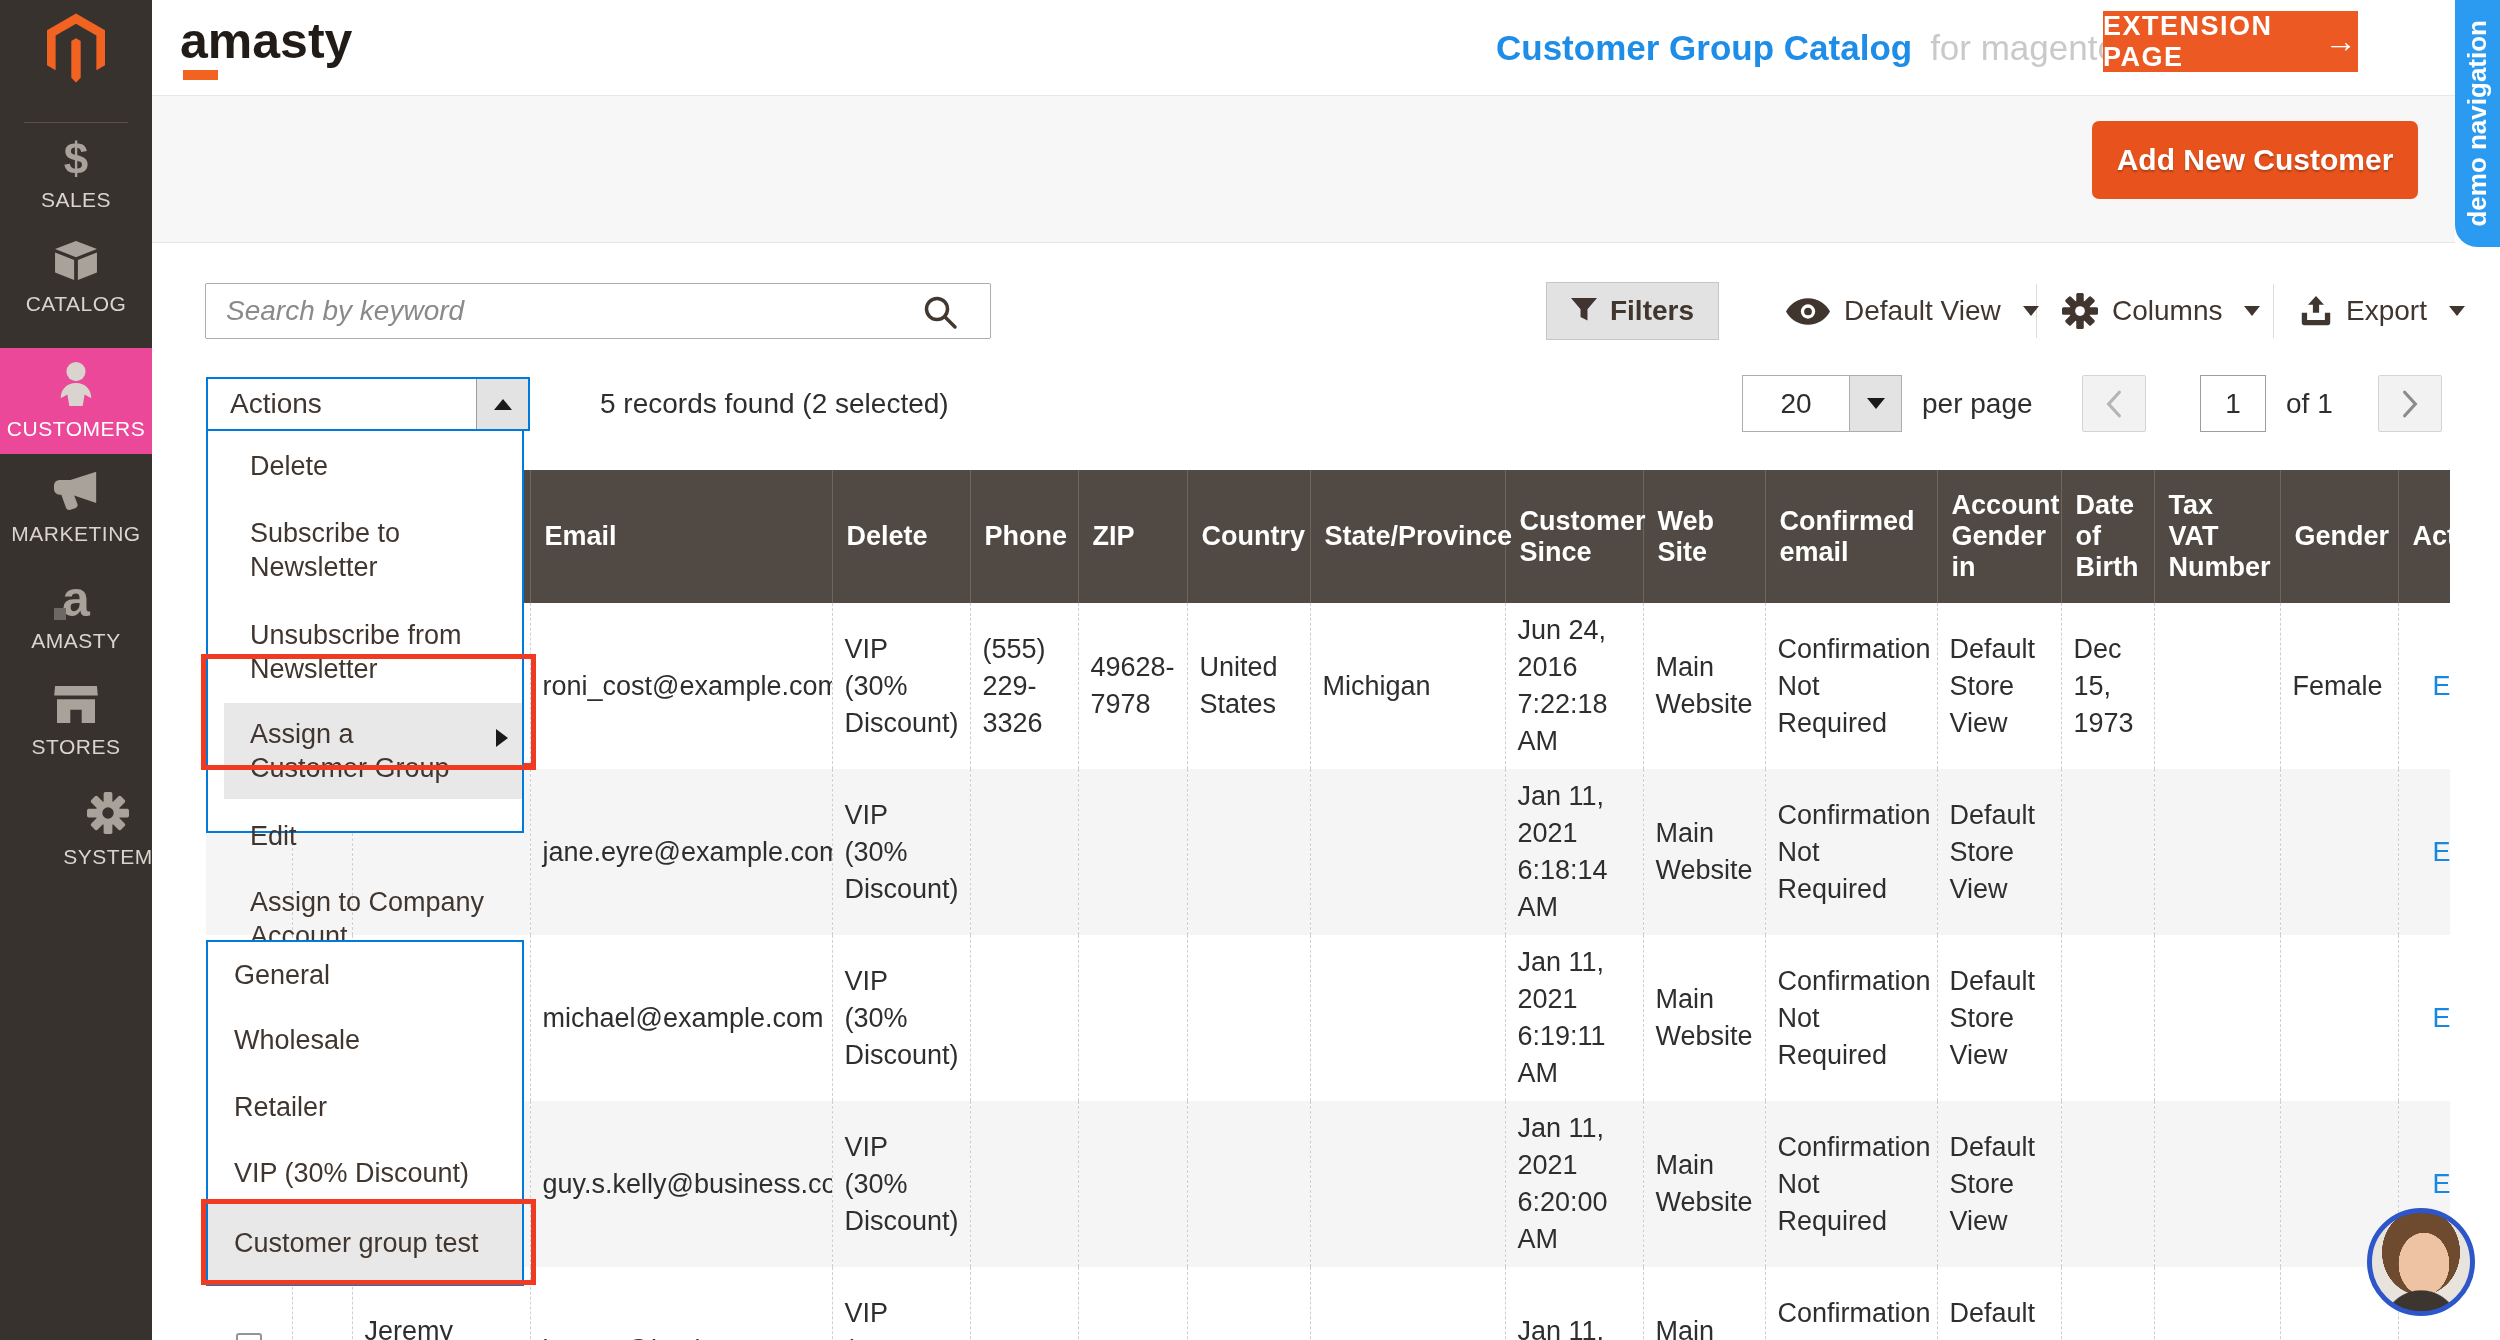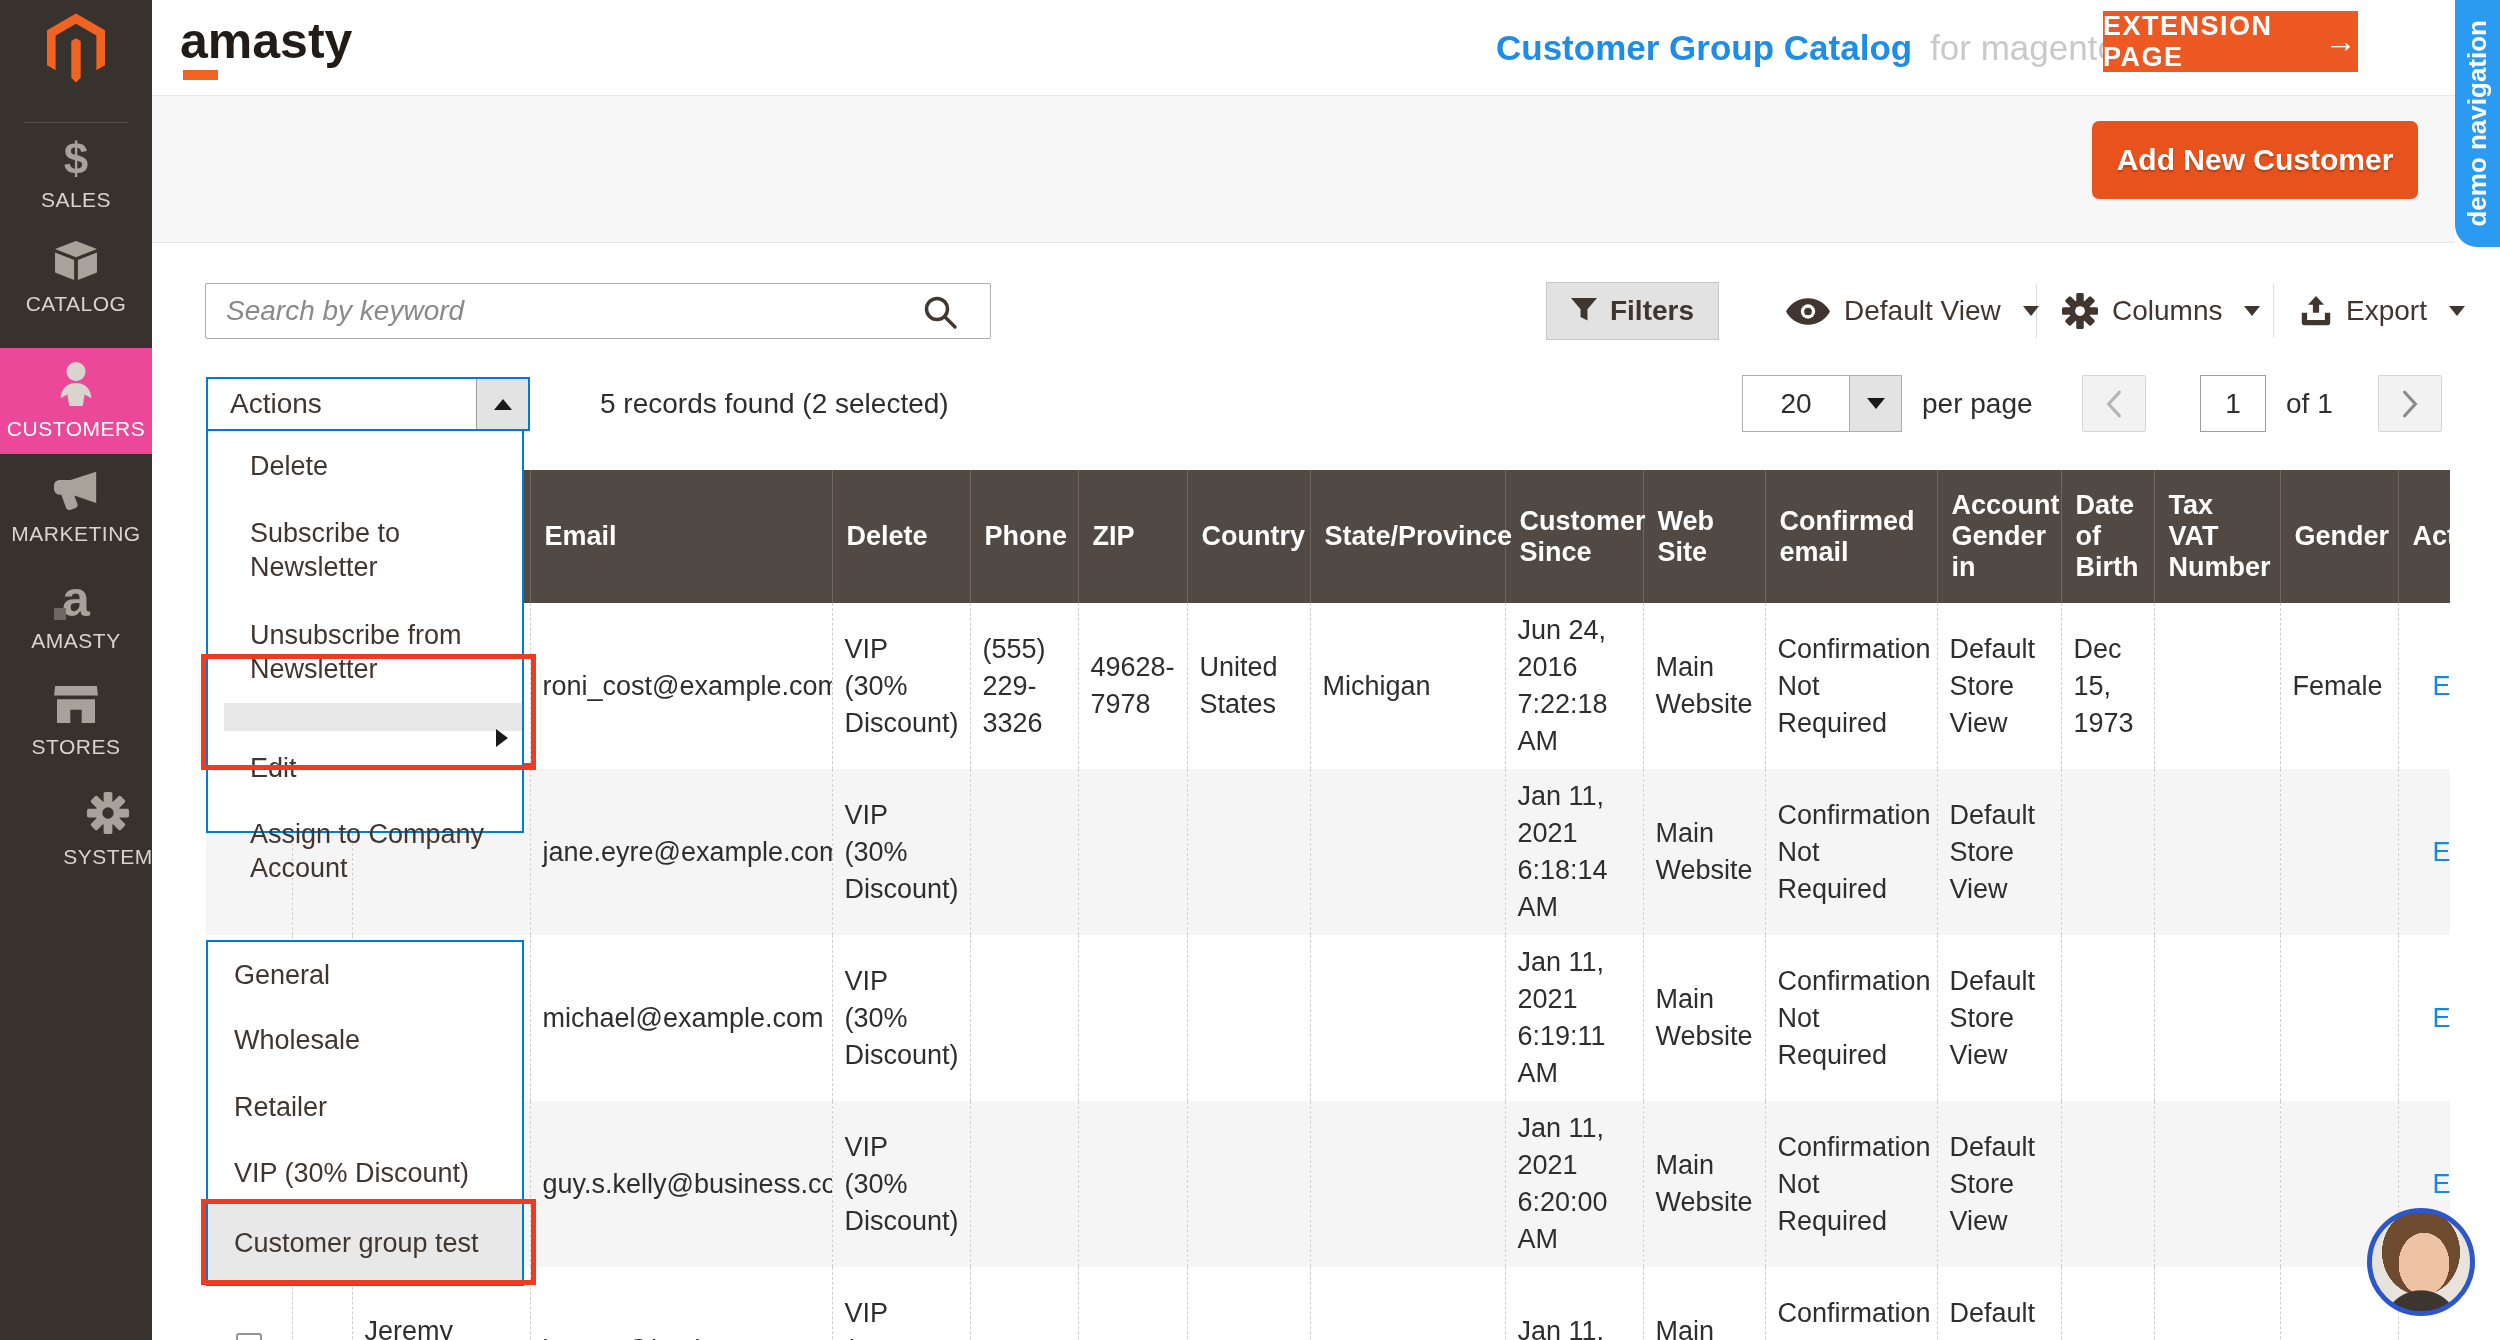--- a/index.html
+++ b/index.html
@@ -442,21 +442,21 @@
     </table>
   </div>
 
   <div class="red-fragment"></div>
 
   <div class="panel" id="action-menu">
       <ul id="action-menu-list">
         <li class="mi-a0" style="padding-top: 18px; padding-bottom: 16px;"><span>Delete</span></li>
         <li class="mi-a1" style="padding-top: 17px; padding-bottom: 17px;"><span>Subscribe to Newsletter</span></li>
         <li class="mi-a2" style="padding-top: 17px; padding-bottom: 17px;"><span>Unsubscribe from Newsletter</span></li>
-        <li class="hl mi-a3" style="padding-top: 14px; padding-bottom: 14px; padding-right: 44px;"><span class="sub-arrow"></span></li>
+        <li class="hl mi-a3" style="padding-top: 14px; padding-bottom: 14px; padding-right: 44px;"><span>Assign a Customer Group</span><span class="sub-arrow"></span></li>
         <li class="mi-a4" style="padding-top: 20px; padding-bottom: 14px;"><span>Edit</span></li>
         <li class="mi-a5" style="padding-top: 18px; padding-bottom: 16px;"><span>Assign to Company Account</span></li>
       </ul>
     </div>
   <div class="panel" id="group-submenu">
       <ul id="group-submenu-list">
         <li class="mi-g0" style="padding-top: 16px; padding-bottom: 16px;"><span>General</span></li>
         <li class="mi-g1" style="padding-top: 15px; padding-bottom: 15px;"><span>Wholesale</span></li>
         <li class="mi-g2" style="padding-top: 18px; padding-bottom: 14px;"><span>Retailer</span></li>
         <li class="mi-g3" style="padding-top: 18px; padding-bottom: 14px;"><span>VIP (30% Discount)</span></li>

